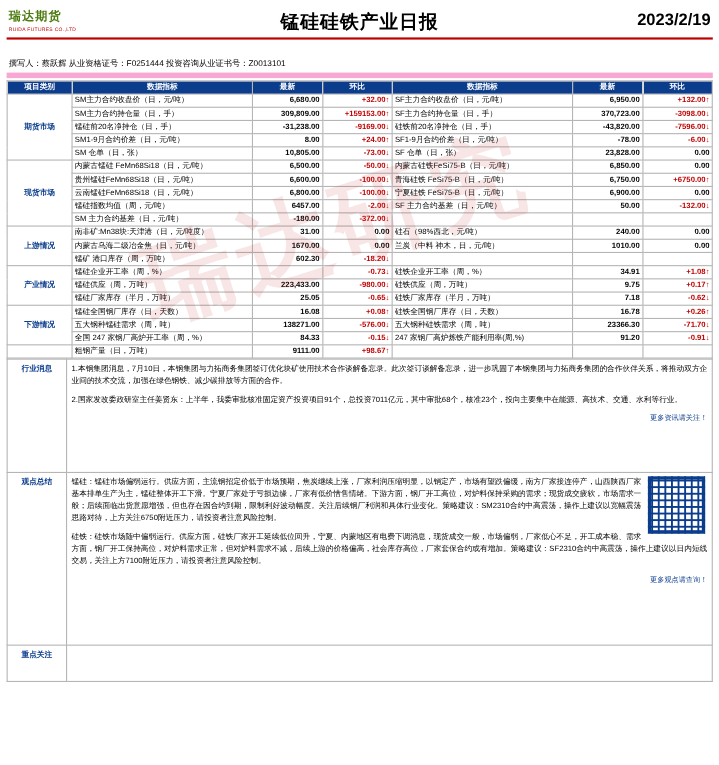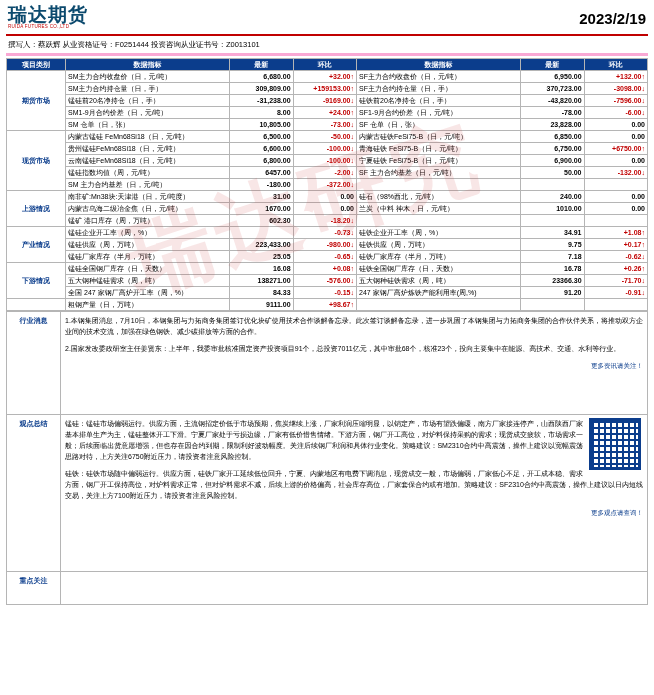--- a/index.html
+++ b/index.html
@@ -16,35 +16,35 @@
 
   
   .header{
     display:flex;align-items:center;justify-content:space-between;
     padding:6px 2px 4px 2px;
     border-bottom:2px solid #c00000;
     height:36px;box-sizing:border-box;
   }
   .logo{display:flex;flex-direction:column;justify-content:center;}
   .logo-cn{
-    color:#0c4a6e;font-size:19px;font-weight:bold;letter-spacing:1px;
+    color:#4d7c0f;font-size:11px;font-weight:bold;letter-spacing:1px;
     line-height:18px;white-space:nowrap;
   }
   .logo-en{
     color:#c00000;font-size:4.5px;letter-spacing:.3px;line-height:6px;white-space:nowrap;
   }
   .doc-title{
     font-size:17px;font-weight:bold;letter-spacing:1px;white-space:nowrap;
     position:absolute;left:0;right:0;text-align:center;top:8px;
   }
   .doc-date{font-size:15px;font-weight:bold;white-space:nowrap;z-index:2;}
 
   .byline{
-    padding:4px 2px 3px 2px;font-size:7.5px;white-space:nowrap;
-    border-bottom:3px solid #f9a8d4;
+    padding:17px 2px 3px 2px;font-size:7.5px;white-space:nowrap;
+    border-bottom:5px solid #f9a8d4;
   }
 
   
   table.main{
     border-collapse:collapse;width:100%;table-layout:fixed;
     margin-top:2px;
   }
   table.main td,table.main th{
     border:1px solid #b5b5b5;
     padding:1px 2px;
@@ -109,20 +109,21 @@
 
 <div class="wrap">
 
   <div class="watermark">瑞达研究</div>
 
   <div class="header">
     <div class="logo">
       <div class="logo-cn">瑞达期货</div>
       <div class="logo-en">RUIDA FUTURES CO.,LTD</div>
     </div>
+    <div class="doc-title">锰硅硅铁产业日报</div>
     <div class="doc-date">2023/2/19</div>
   </div>
 
   <div class="byline">撰写人：蔡跃辉    从业资格证号：F0251444   投资咨询从业证书号：Z0013101</div>
 
   <table class="main">
     <colgroup>
       <col style="width:54px">
       <col style="width:150px">
       <col style="width:58px">

